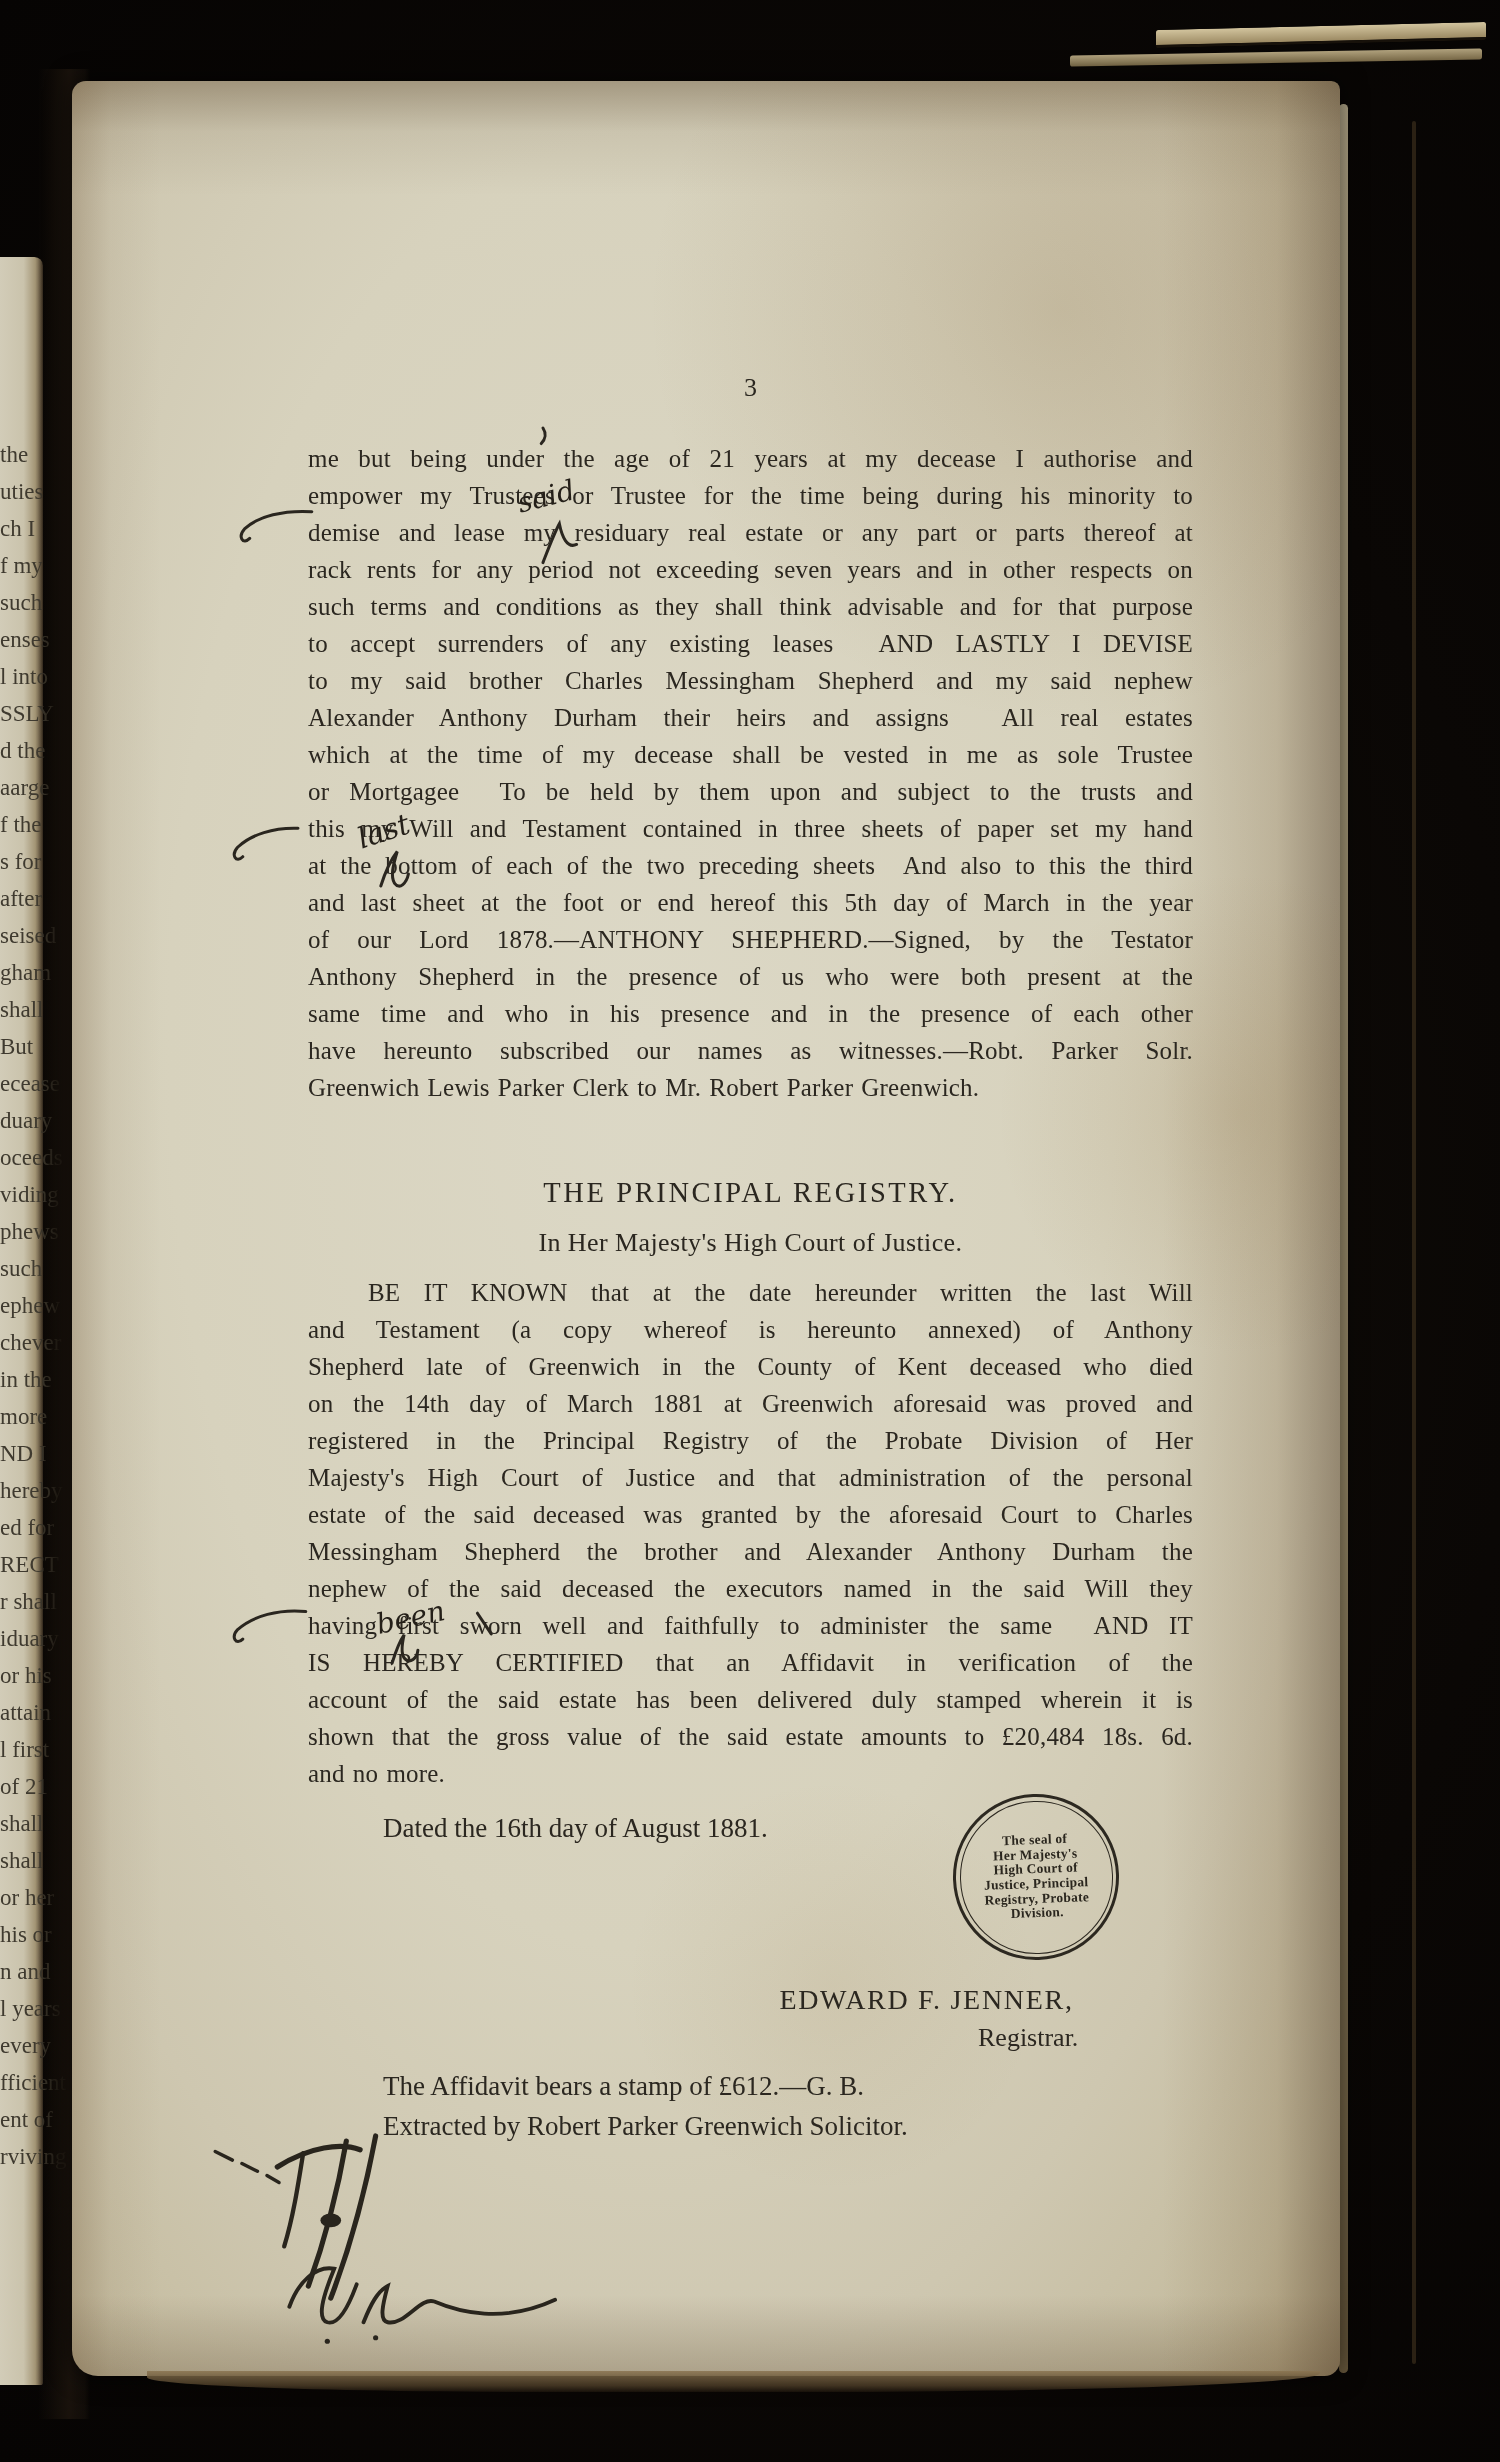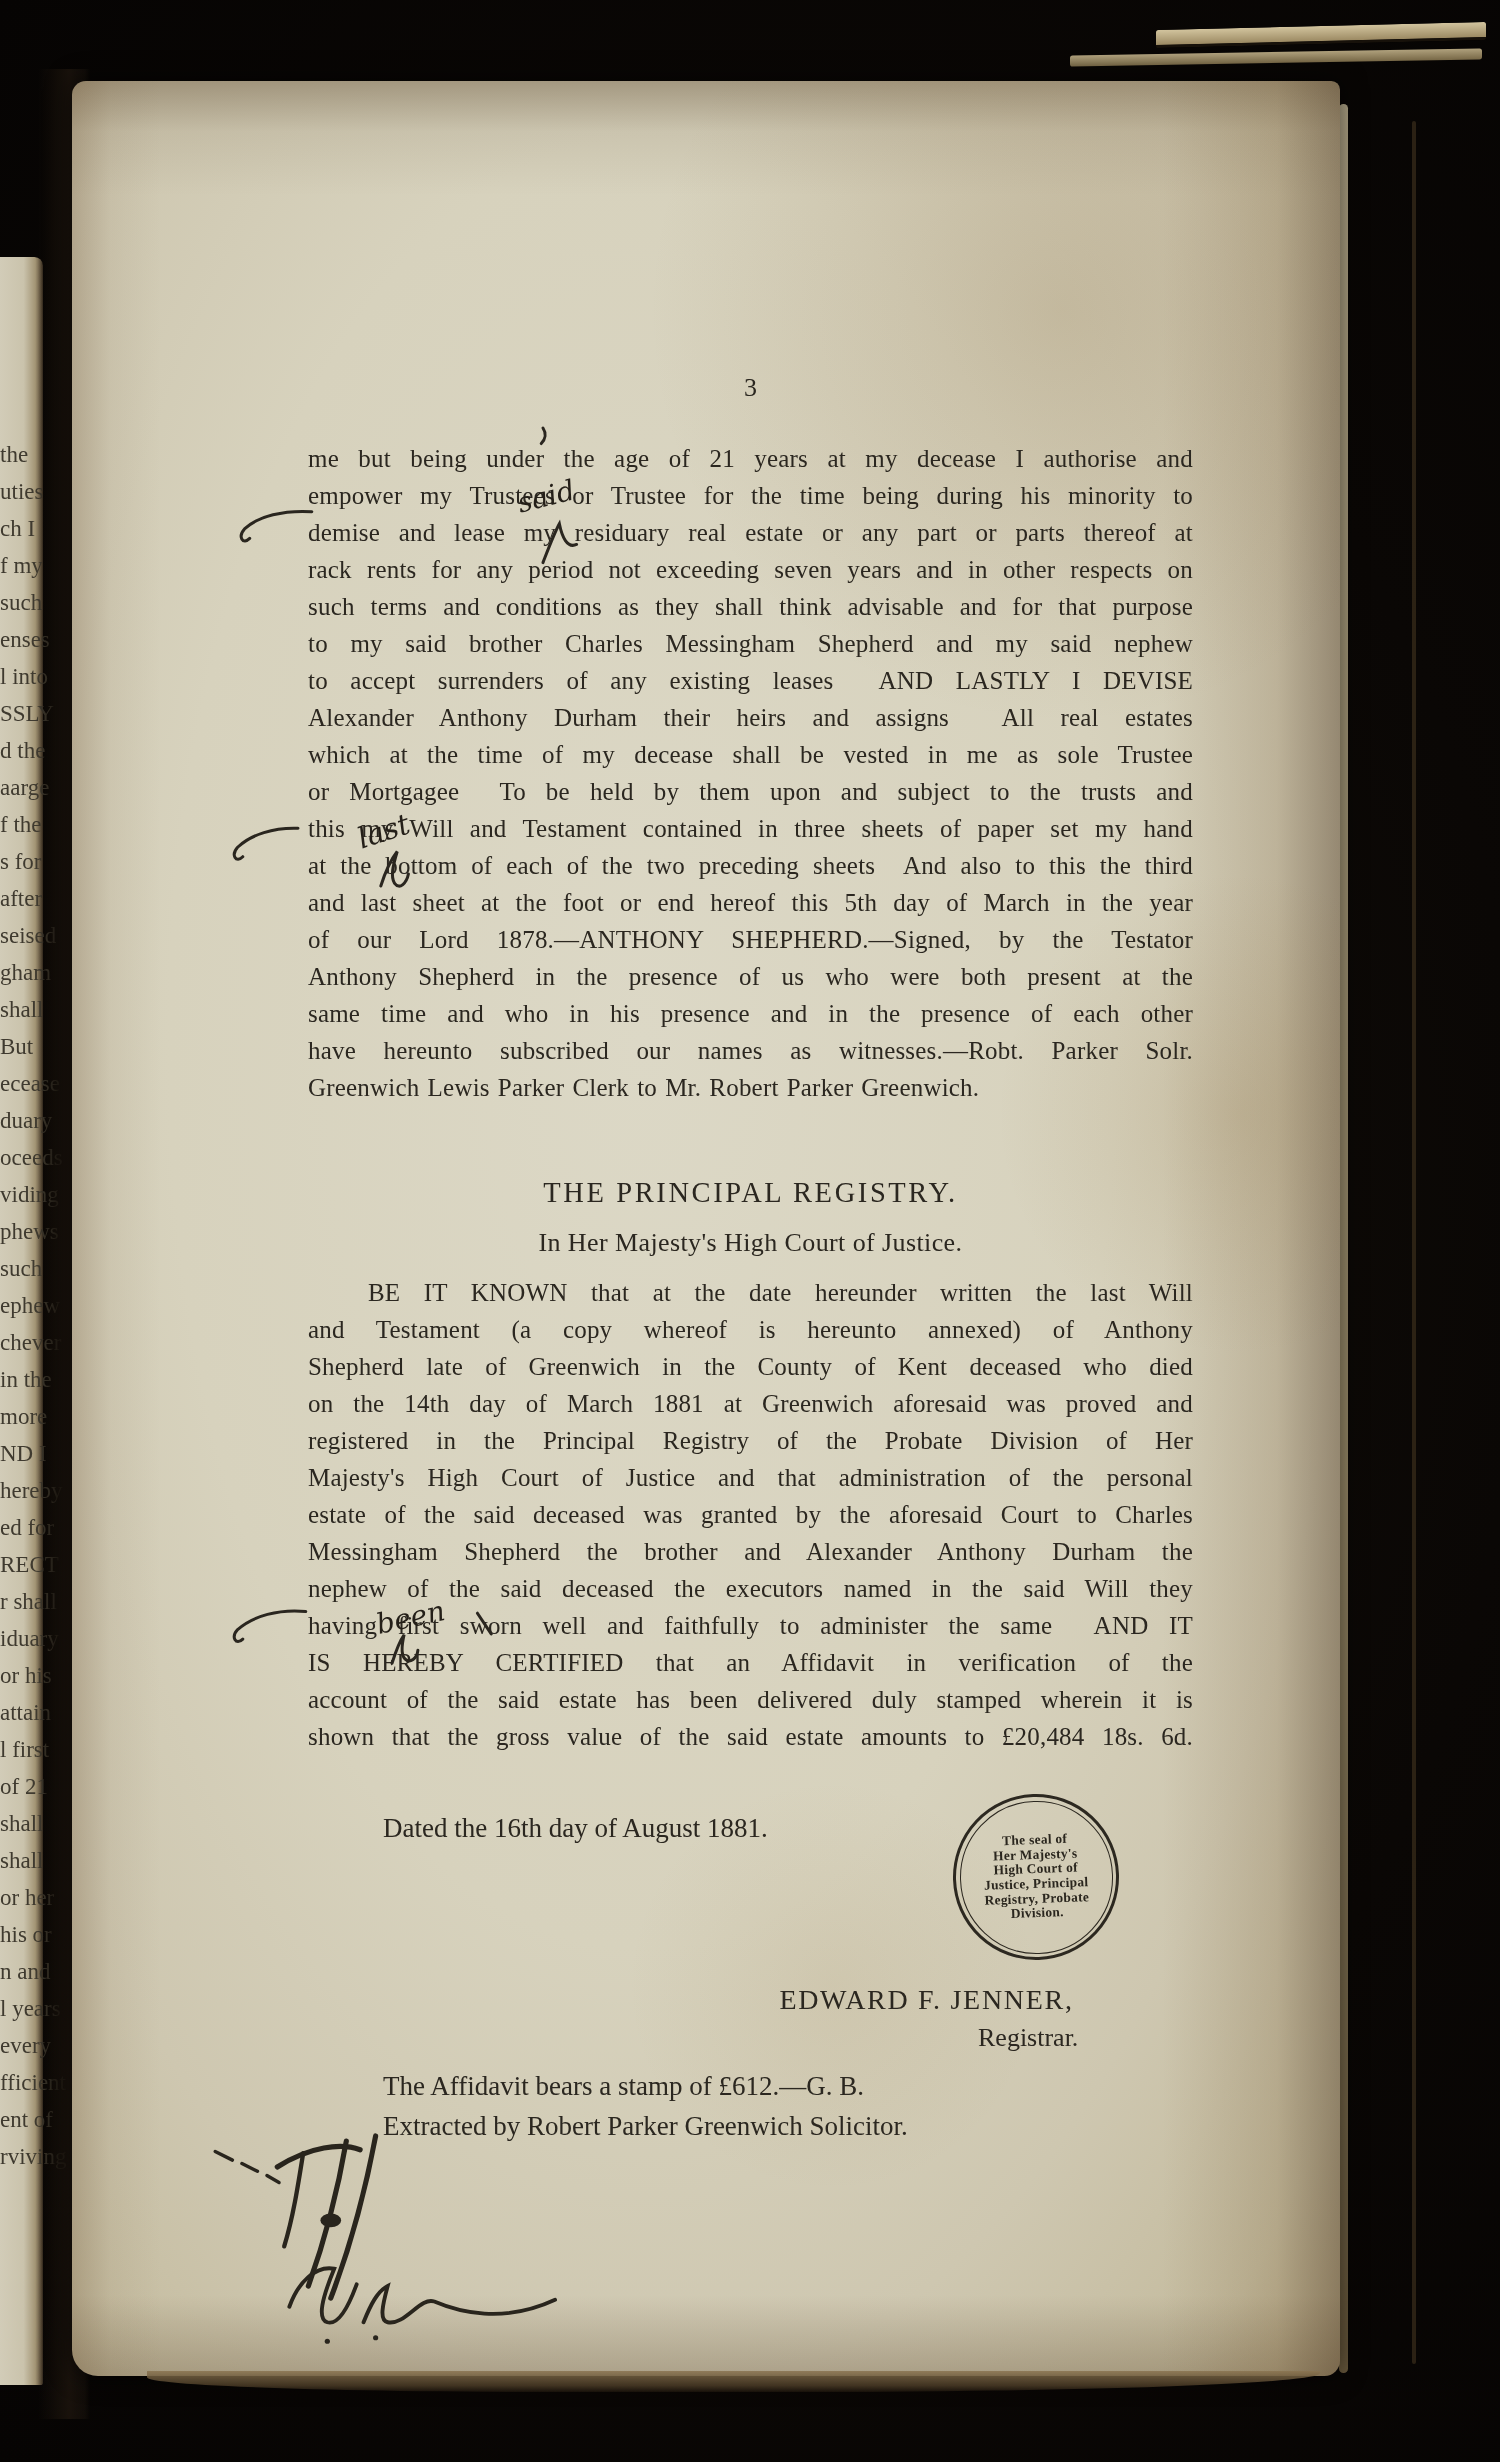--- a/index.html
+++ b/index.html
@@ -193,22 +193,22 @@
 <div class="page">
 
   <div class="pagenum ink">3</div>
 
   <div class="textblock para1 ink" style="position:absolute;">
       <div class="line">me but being under the age of 21 years at my decease I authorise and</div>
       <div class="line">empower my Trustees or Trustee for the time being during his minority to</div>
       <div class="line">demise and lease my residuary real estate or any part or parts thereof at</div>
       <div class="line">rack rents for any period not exceeding seven years and in other respects on</div>
       <div class="line">such terms and conditions as they shall think advisable and for that purpose</div>
+      <div class="line">to accept surrenders of any existing leases &nbsp;AND LASTLY I DEVISE</div>
       <div class="line">to my said brother Charles Messingham Shepherd and my said nephew</div>
-      <div class="line">to accept surrenders of any existing leases &nbsp;AND LASTLY I DEVISE</div>
       <div class="line">Alexander Anthony Durham their heirs and assigns &nbsp;All real estates</div>
       <div class="line">which at the time of my decease shall be vested in me as sole Trustee</div>
       <div class="line">or Mortgagee &nbsp;To be held by them upon and subject to the trusts and</div>
       <div class="line">this my Will and Testament contained in three sheets of paper set my hand</div>
       <div class="line">at the bottom of each of the two preceding sheets &nbsp;And also to this the third</div>
       <div class="line">and last sheet at the foot or end hereof this 5th day of March in the year</div>
       <div class="line">of our Lord 1878.—ANTHONY SHEPHERD.—Signed, by the Testator</div>
       <div class="line">Anthony Shepherd in the presence of us who were both present at the</div>
       <div class="line">same time and who in his presence and in the presence of each other</div>
       <div class="line">have hereunto subscribed our names as witnesses.—Robt. Parker Solr.</div>
@@ -225,20 +225,21 @@
       <div class="line">on the 14th day of March 1881 at Greenwich aforesaid was proved and</div>
       <div class="line">registered in the Principal Registry of the Probate Division of Her</div>
       <div class="line">Majesty's High Court of Justice and that administration of the personal</div>
       <div class="line">estate of the said deceased was granted by the aforesaid Court to Charles</div>
       <div class="line">Messingham Shepherd the brother and Alexander Anthony Durham the</div>
       <div class="line">nephew of the said deceased the executors named in the said Will they</div>
       <div class="line">having first sworn well and faithfully to administer the same &nbsp;AND IT</div>
       <div class="line">IS HEREBY CERTIFIED that an Affidavit in verification of the</div>
       <div class="line">account of the said estate has been delivered duly stamped wherein it is</div>
       <div class="line">shown that the gross value of the said estate amounts to £20,484 18s. 6d.</div>
+      <div class="line noj">and no more.</div>
     </div>
 
   <div class="dated ink">Dated the 16th day of August 1881.</div>
 
   <div class="seal">
     <div class="seal-text">
         <div>The seal of</div>
         <div>Her Majesty's</div>
         <div>High Court of</div>
         <div>Justice, Principal</div>

